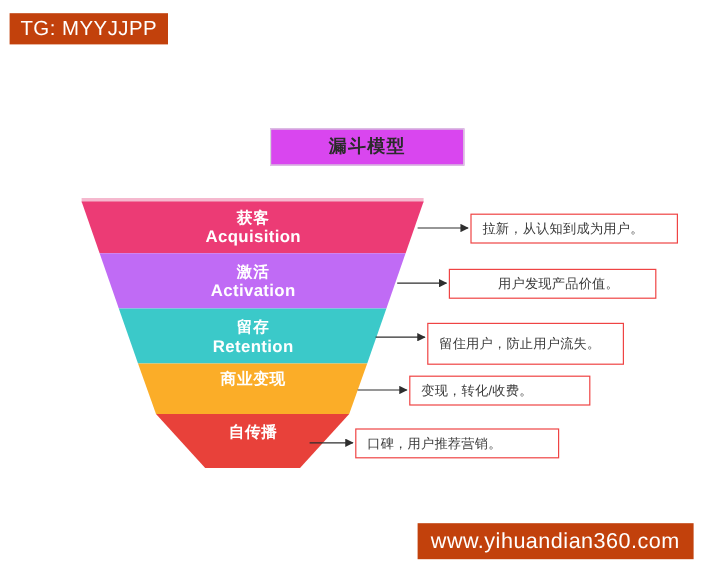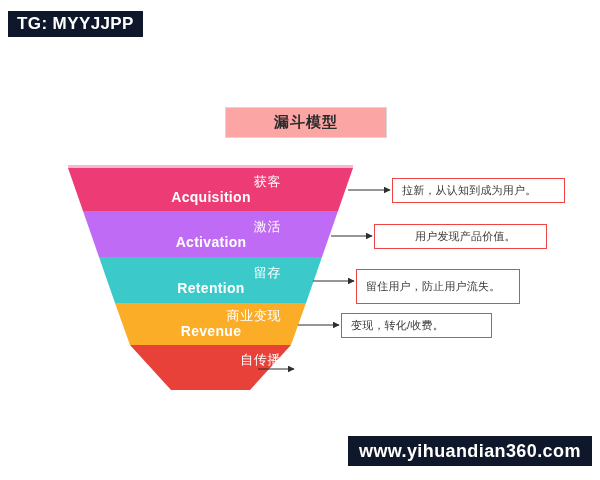--- a/index.html
+++ b/index.html
@@ -19,23 +19,23 @@
     position: absolute;
     left: 0;
     top: 0;
     width: 600px;
     height: 480px;
   }
 
   
   .watermark {
     position: absolute;
-    background: #0f172a;
+    background: #c2410c;
     color: #ffffff;
-    font-weight: 700;
+    font-weight: 400;
     letter-spacing: 0.4px;
     display: flex;
     align-items: center;
     white-space: nowrap;
   }
   #watermark-top {
     left: 8px;
     top: 11px;
     height: 26px;
     padding: 0 9px;
@@ -50,21 +50,21 @@
   }
 
   
   #title-box {
     position: absolute;
     left: 225px;
     top: 107px;
     width: 162px;
     height: 31px;
     border: 1px solid #d6d8da;
-    background: #fca5a5;
+    background: #d946ef;
     display: flex;
     align-items: center;
     justify-content: center;
     box-sizing: border-box;
   }
   #title-text {
     font-size: 15px;
     font-weight: bold;
     color: #2b2b2b;
     letter-spacing: 1px;
@@ -81,23 +81,22 @@
   .seg-label {
     position: absolute;
     text-align: center;
     color: #ffffff;
     line-height: 1.12;
     pointer-events: none;
   }
   .seg-label .cn {
     display: block;
     font-size: 13px;
-    font-weight: normal;
+    font-weight: bold;
     letter-spacing: 0.6px;
-    text-align: right;
   }
   .seg-label .en {
     display: block;
     font-size: 14px;
     font-weight: bold;
     letter-spacing: 0.3px;
   }
 
   
   .note-box {
@@ -158,26 +157,26 @@
   <div class="seg-label" id="lbl-2" style="left:141px; top:266px; width:140px;">
     <span class="cn">留存</span>
     <span class="en">Retention</span>
   </div>
   <div class="seg-label" id="lbl-1" style="left:141px; top:220px; width:140px;">
     <span class="cn">激活</span>
     <span class="en">Activation</span>
   </div>
   <div class="seg-label" id="lbl-3" style="left:141px; top:309px; width:140px;">
     <span class="cn">商业变现</span>
-    <span class="en">Revenue</span>
   </div>
   <div class="seg-label" id="lbl-4" style="left:141px; top:353px; width:140px;">
     <span class="cn">自传播</span>
   </div>
 
   <div class="note-box" style="left:392px; top:178px; width:173px; height:25px;">拉新，从认知到成为用户。</div>
   <div class="note-box" style="left:374px; top:224px; width:173px; height:25px;padding-left:40px;">用户发现产品价值。</div>
   <div class="note-box" style="left:356px; top:269px; width:164px; height:35px;">留住用户，防止用户流失。</div>
   <div class="note-box" style="left:341px; top:313px; width:151px; height:25px;">变现，转化/收费。</div>
+  <div class="note-box" style="left:296px; top:357px; width:170px; height:25px;">口碑，用户推荐营销。</div>
 
   <div class="watermark" id="watermark-bottom">www.yihuandian360.com</div>
 
 </div>
 
 </body></html>

